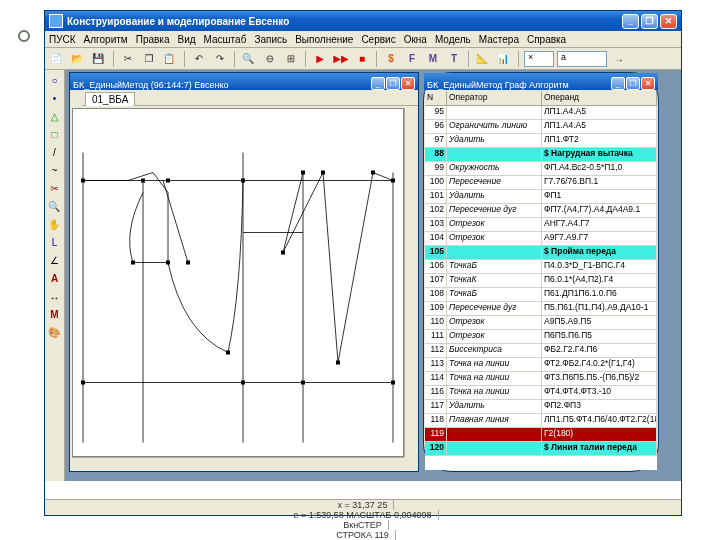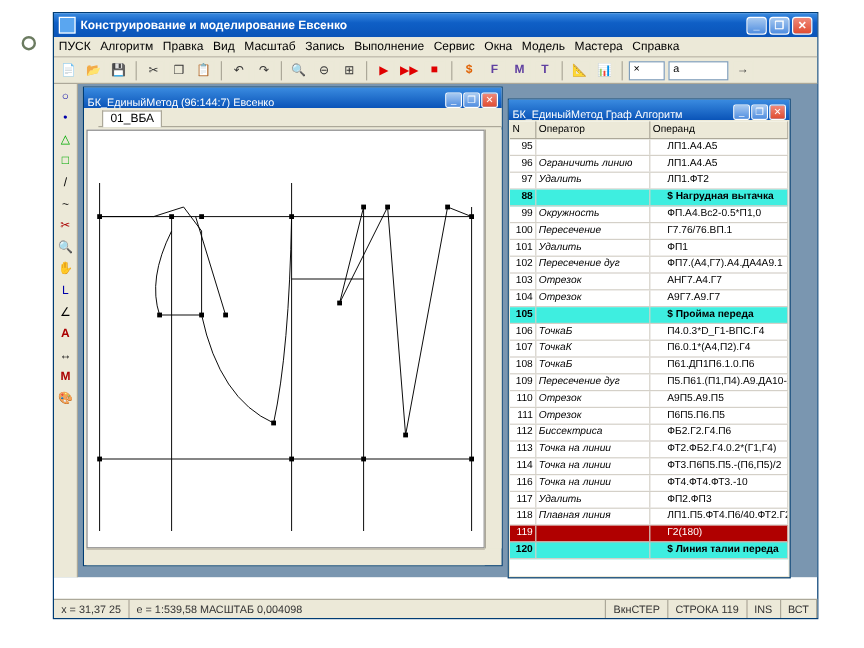--- a/index.html
+++ b/index.html
@@ -14,48 +14,48 @@
   .menubar span { cursor: pointer; }
   .toolbar { height: 22px; background: #ece9d8; border-bottom: 1px solid #aca899; display: flex; align-items: center; padding: 0 3px; gap: 3px; }
   .tbtn { width: 18px; height: 18px; border: 1px solid #ece9d8; display: flex; align-items: center; justify-content: center; cursor: pointer; font-size: 10px; color: #333; }
   .tsep { width: 1px; height: 16px; background: #aca899; margin: 0 2px; }
   .tcombo { height: 16px; border: 1px solid #7f9db9; background: #fff; font-size: 9px; padding: 0 12px 0 3px; position: relative; min-width: 30px; }
   .mdi { position: absolute; left: 0; top: 59px; right: 0; bottom: 34px; background: #7a96b0; }
   .sidetools { position: absolute; left: 0; top: 0; width: 20px; bottom: 0; background: #ece9d8; border-right: 1px solid #aca899; display: flex; flex-direction: column; align-items: center; padding-top: 2px; gap: 2px; }
   .sidetools .sbtn { width: 16px; height: 16px; display: flex; align-items: center; justify-content: center; cursor: pointer; font-size: 10px; }
   .childwin { position: absolute; border: 1px solid #003c74; background: #ece9d8; }
   .childwin.left { left: 24px; top: 2px; width: 350px; height: 400px; }
-  .childwin.right { left: 378px; top: 12px; width: 236px; height: 400px; }
+  .childwin.right { left: 378px; top: 2px; width: 236px; height: 400px; border-radius: 28px; }
   .child-title { height: 17px; background: linear-gradient(to bottom,#3a8be0,#0a54b8); display: flex; align-items: flex-end; padding: 0 3px; color: #fff; font-size: 9px; }
   .child-title .spacer { flex: 1; }
   .child-title .cbtn { width: 14px; height: 13px; margin-left: 1px; background: linear-gradient(to bottom,#a7c9f0,#4f8de0); border: 1px solid #fff; border-radius: 2px; font-size: 8px; text-align: center; line-height: 11px; cursor: pointer; }
   .child-title .cbtn.close { background: linear-gradient(to bottom,#f08a7a,#e04b30); }
   .child-tabs { height: 16px; background: #ece9d8; border-bottom: 1px solid #aca899; padding: 2px 0 0 3px; font-size: 10px; margin-left: 12px; }
   .child-tabs .tab { display: inline-block; padding: 1px 6px; border: 1px solid #aca899; border-bottom: none; background: #fff; }
   .canvas { position: absolute; left: 2px; top: 35px; right: 14px; bottom: 14px; background: #fff; border: 1px solid #888; }
   .canvas svg { width: 100%; height: 100%; }
   .scroll-v { position: absolute; right: 0; top: 35px; width: 14px; bottom: 14px; background: #ece9d8; border-left: 1px solid #aca899; }
   .scroll-h { position: absolute; left: 2px; bottom: 0; right: 14px; height: 14px; background: #ece9d8; border-top: 1px solid #aca899; }
   .grid { position: absolute; left: 1px; top: 18px; right: 1px; bottom: 1px; background: #fff; overflow: hidden; font-size: 8.5px; }
   .grid-head { display: flex; height: 15px; background: #ece9d8; border-bottom: 1px solid #aca899; }
   .grid-head div { border-right: 1px solid #aca899; padding: 1px 2px; overflow: hidden; white-space: nowrap; }
   .grid-body { overflow-y: auto; height: calc(100% - 15px); }
   .grow { display: flex; height: 14px; border-bottom: 1px solid #d4d0c8; }
   .grow div { border-right: 1px solid #d4d0c8; padding: 0 2px; overflow: hidden; white-space: nowrap; }
   .grow.section { background: #3eeee0; font-weight: bold; }
   .grow.sel { background: #b00000; color: #fff; }
   .c0 { width: 22px; text-align: right; }
   .c1 { width: 95px; font-style: italic; }
-  .c2 { flex: 1; margin-left: 12px; }
+  .c2 { flex: 1; }
   .gh0 { width: 22px; }
   .gh1 { width: 95px; }
   .gh2 { flex: 1; }
   .bottom-bar { position: absolute; left: 0; bottom: 16px; right: 0; height: 18px; background: #ece9d8; border-top: 1px solid #aca899; display: flex; align-items: center; padding: 0 4px; }
   .bottom-bar input { flex: 1; height: 14px; border: 1px solid #7f9db9; font-size: 9px; padding: 0 2px; margin-left: 4px; }
-  .statusbar { position: absolute; left: 0; bottom: 0; right: 0; height: 16px; background: #ece9d8; border-top: 1px solid #aca899; display: flex; align-items: center; font-size: 9px; color: #333; }
+  .statusbar { position: absolute; left: 0; bottom: 0; right: 0; height: 16px; background: #ece9d8; border-top: 1px solid #aca899; display: flex; align-items: center; font-size: 9px; color: #333; flex-direction: column; }
   .statusbar div { border-right: 1px solid #aca899; padding: 0 6px; height: 100%; display: flex; align-items: center; }
   .bullet { position: absolute; left: 18px; width: 12px; height: 12px; border: 2px solid #6b7b60; border-radius: 50%; }
 </style>
 </head>
 <body>
 
 <div class="bullet" style="top:30px;"></div>
 
 <div class="outer">
 

